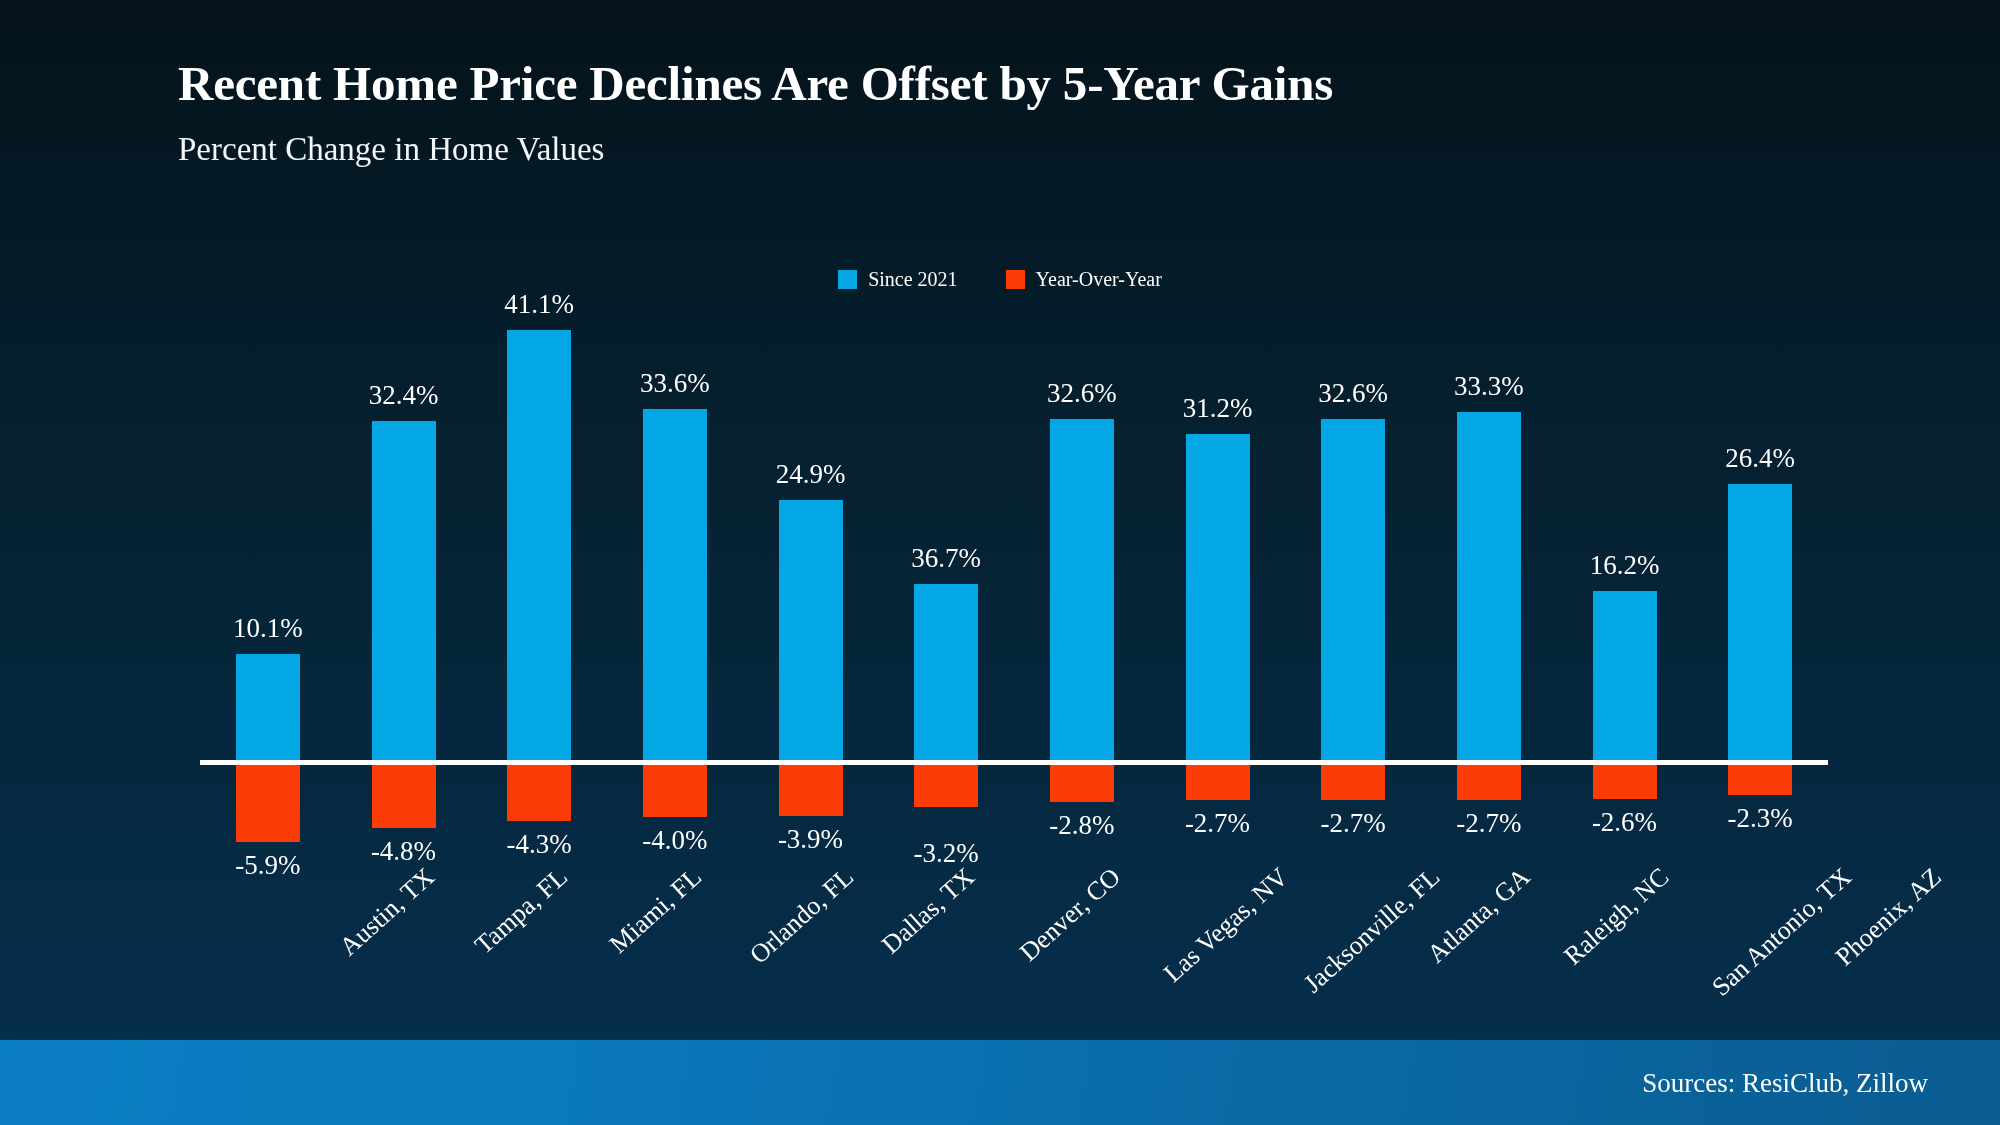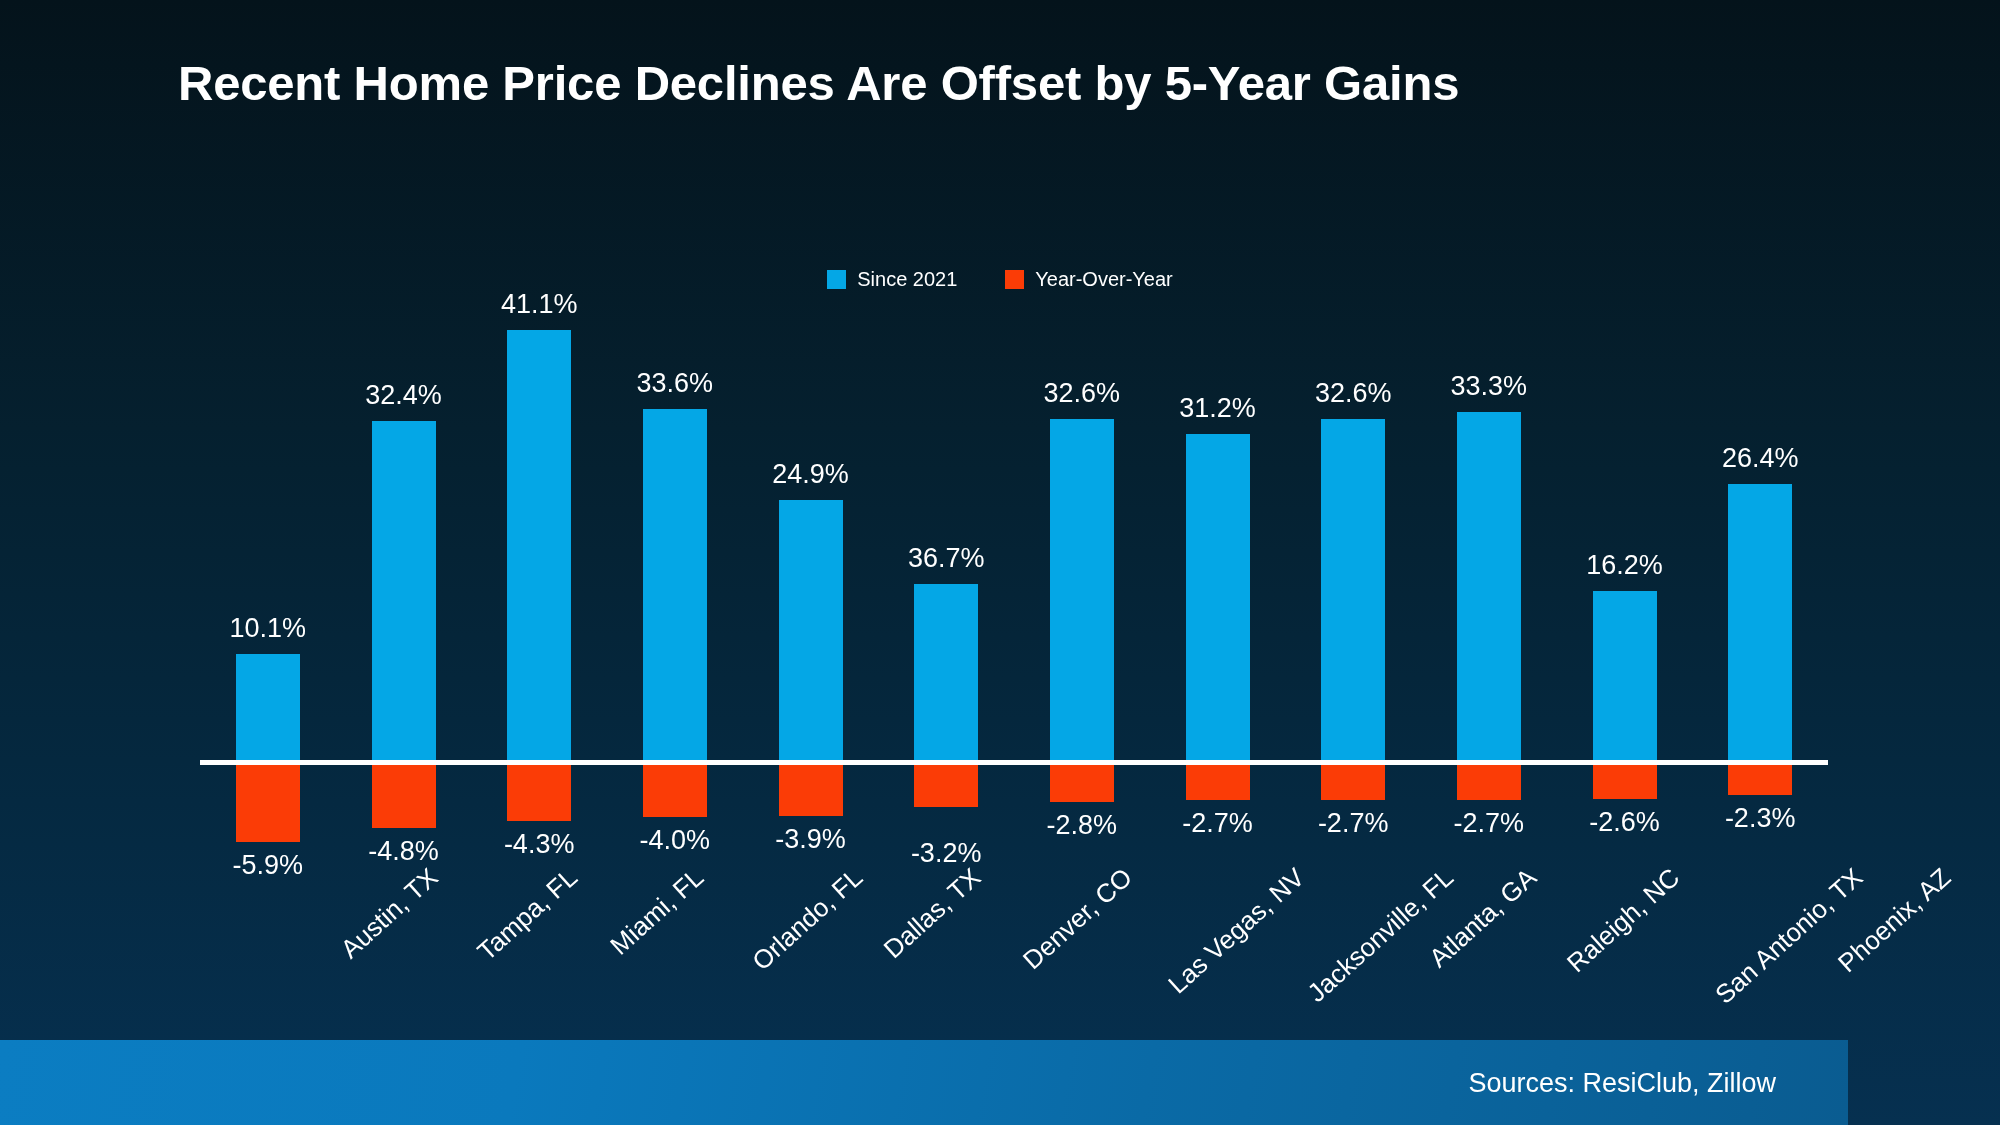--- a/index.html
+++ b/index.html
@@ -5,21 +5,21 @@
   html, body {
     margin: 0;
     padding: 0;
     background: #000;
   }
   #stage {
     position: relative;
     width: 2000px;
     height: 1125px;
     overflow: hidden;
-    font-family: Liberation Sans, sans-serif;
+    font-family: Liberation Serif, serif;
     background: linear-gradient(180deg, #04131b 0%, #05202f 38%, #052a43 75%, #063050 100%);
   }
 
   
   #header {
     position: absolute;
     left: 178px;
     top: 58px;
     width: 1700px;
   }
@@ -134,41 +134,42 @@
     transform-origin: right top;
     transform: rotate(-42deg);
     text-align: right;
   }
 
   
   #footer {
     position: absolute;
     left: 0;
     bottom: 0;
-    width: 1848px;
+    width: 2000px;
     height: 85px;
     background: linear-gradient(100deg, #0b7dc2 0%, #0a79bd 28%, #0a6aa6 62%, #0a5c91 100%);
   }
   #footer-source {
     position: absolute;
     right: 72px;
     top: 50%;
     transform: translateY(-50%);
     font-size: 27px;
     color: #ffffff;
     white-space: nowrap;
   }
 </style>
 </head>
 <body>
 
 <div id="stage">
 
   <div id="header">
     <div id="chart-title">Recent Home Price Declines Are Offset by 5-Year Gains</div>
+    <div id="chart-subtitle">Percent Change in Home Values</div>
   </div>
 
   <div id="legend">
       <div class="legend-item">
         <span class="legend-swatch" style="background: rgb(4, 167, 230);"></span>
         <span class="legend-label">Since 2021</span>
       </div>
       <div class="legend-item">
         <span class="legend-swatch" style="background: rgb(251, 60, 6);"></span>
         <span class="legend-label">Year-Over-Year</span>

